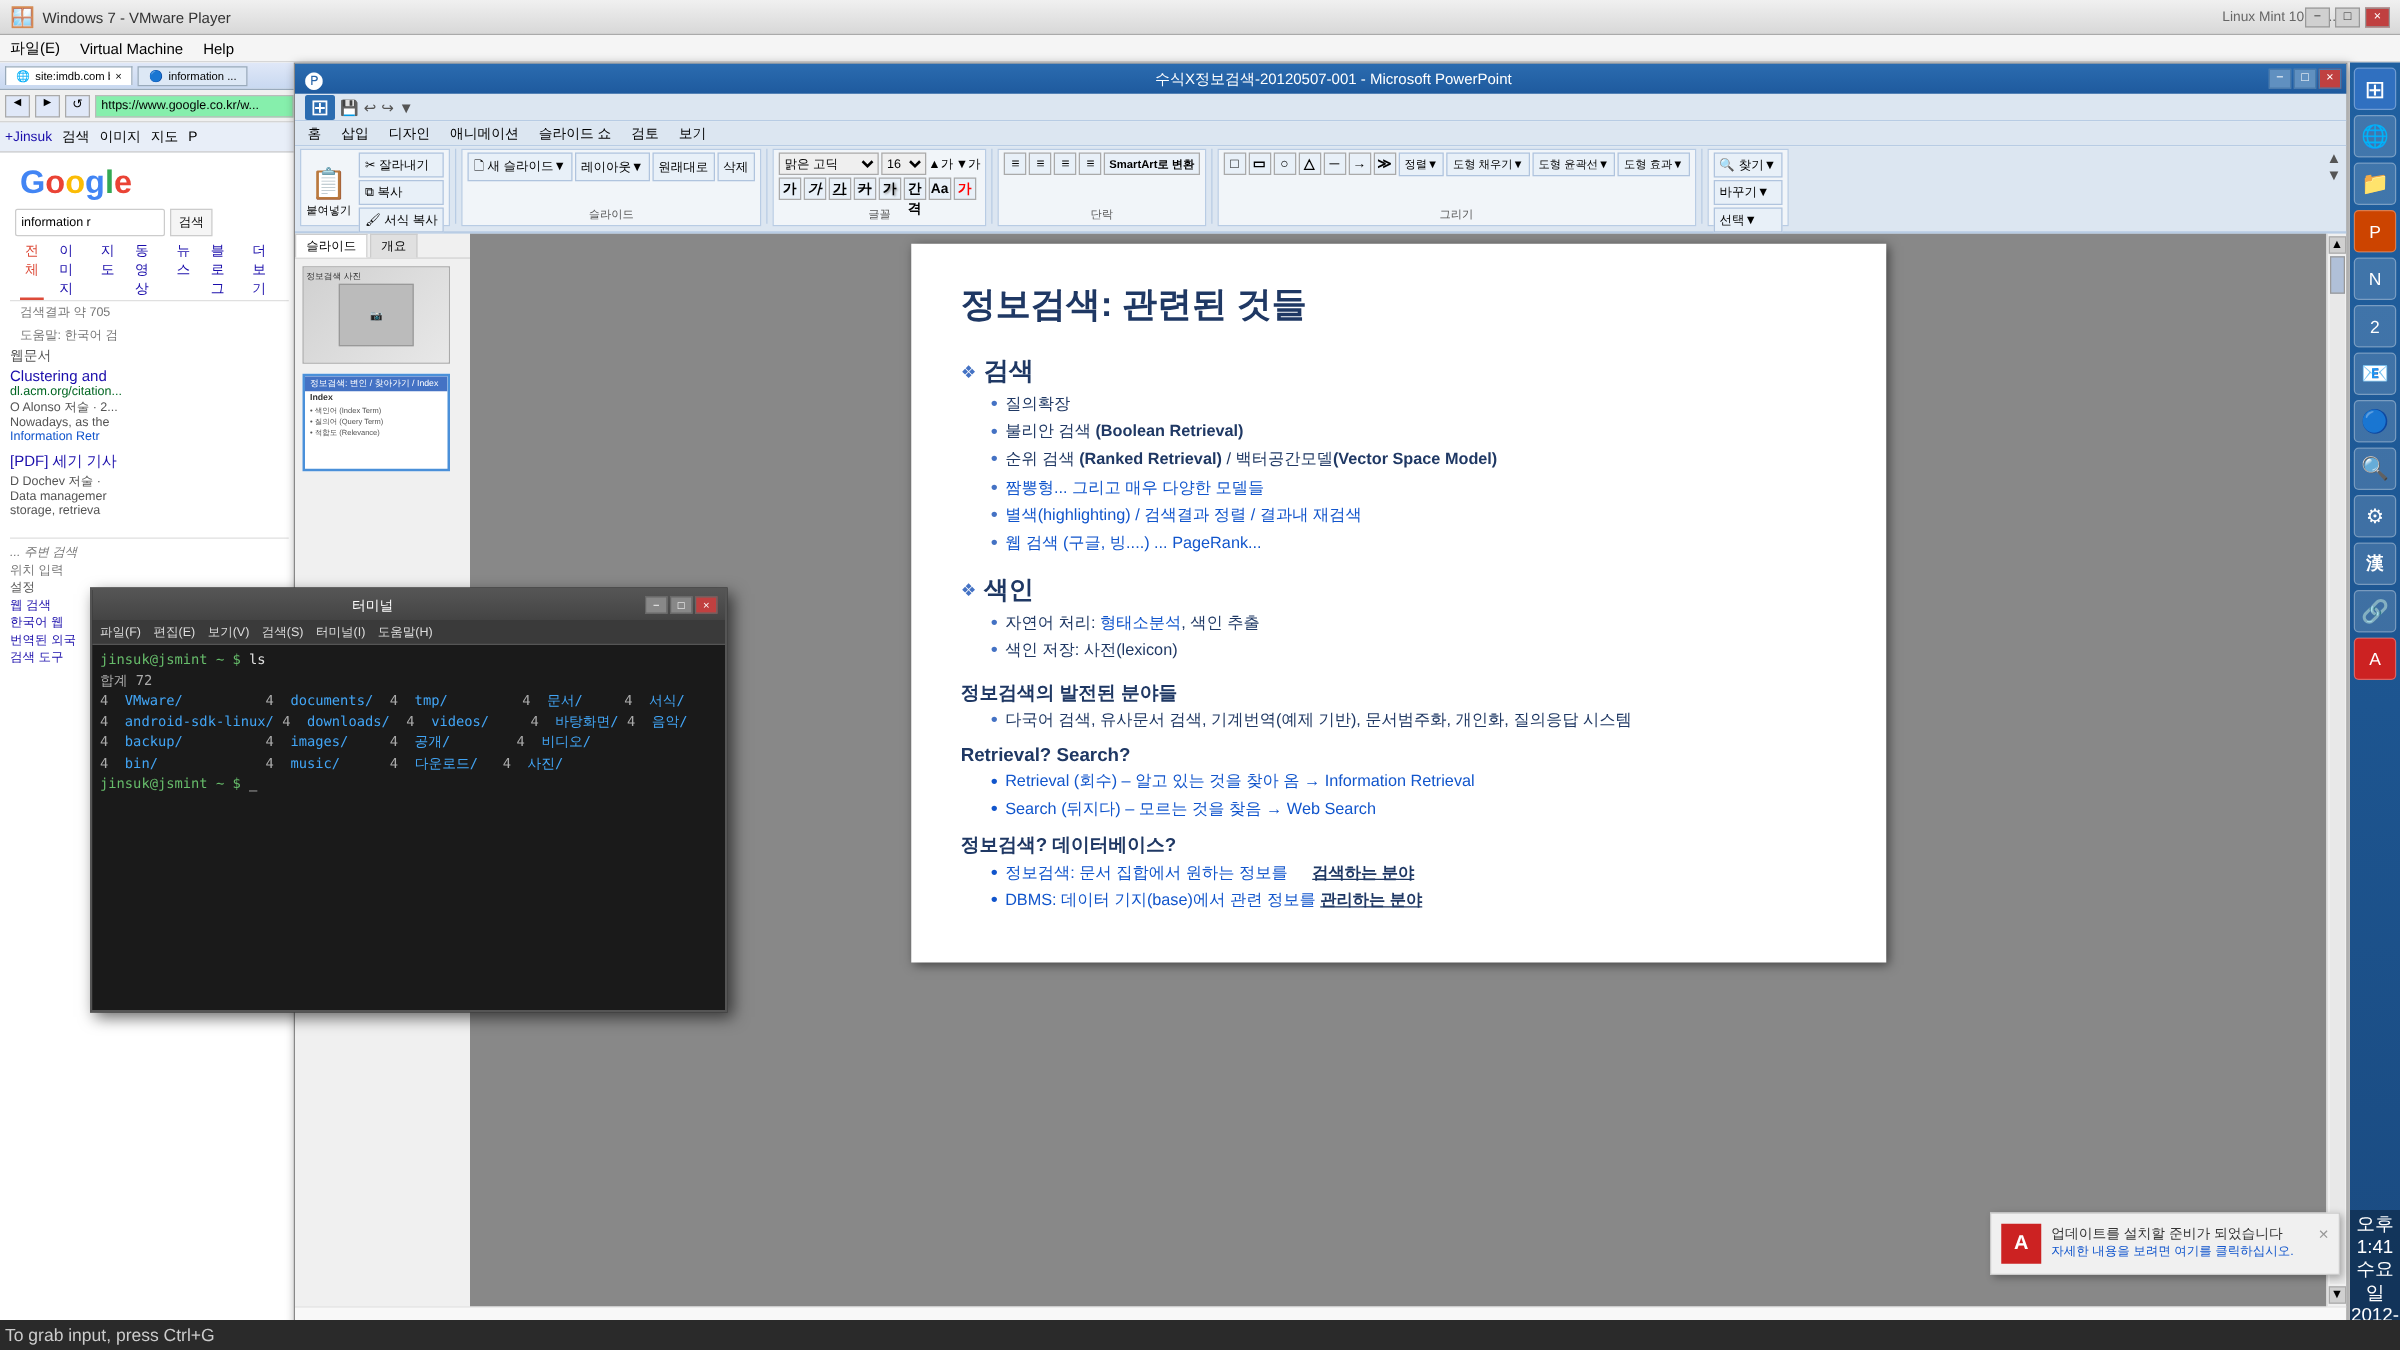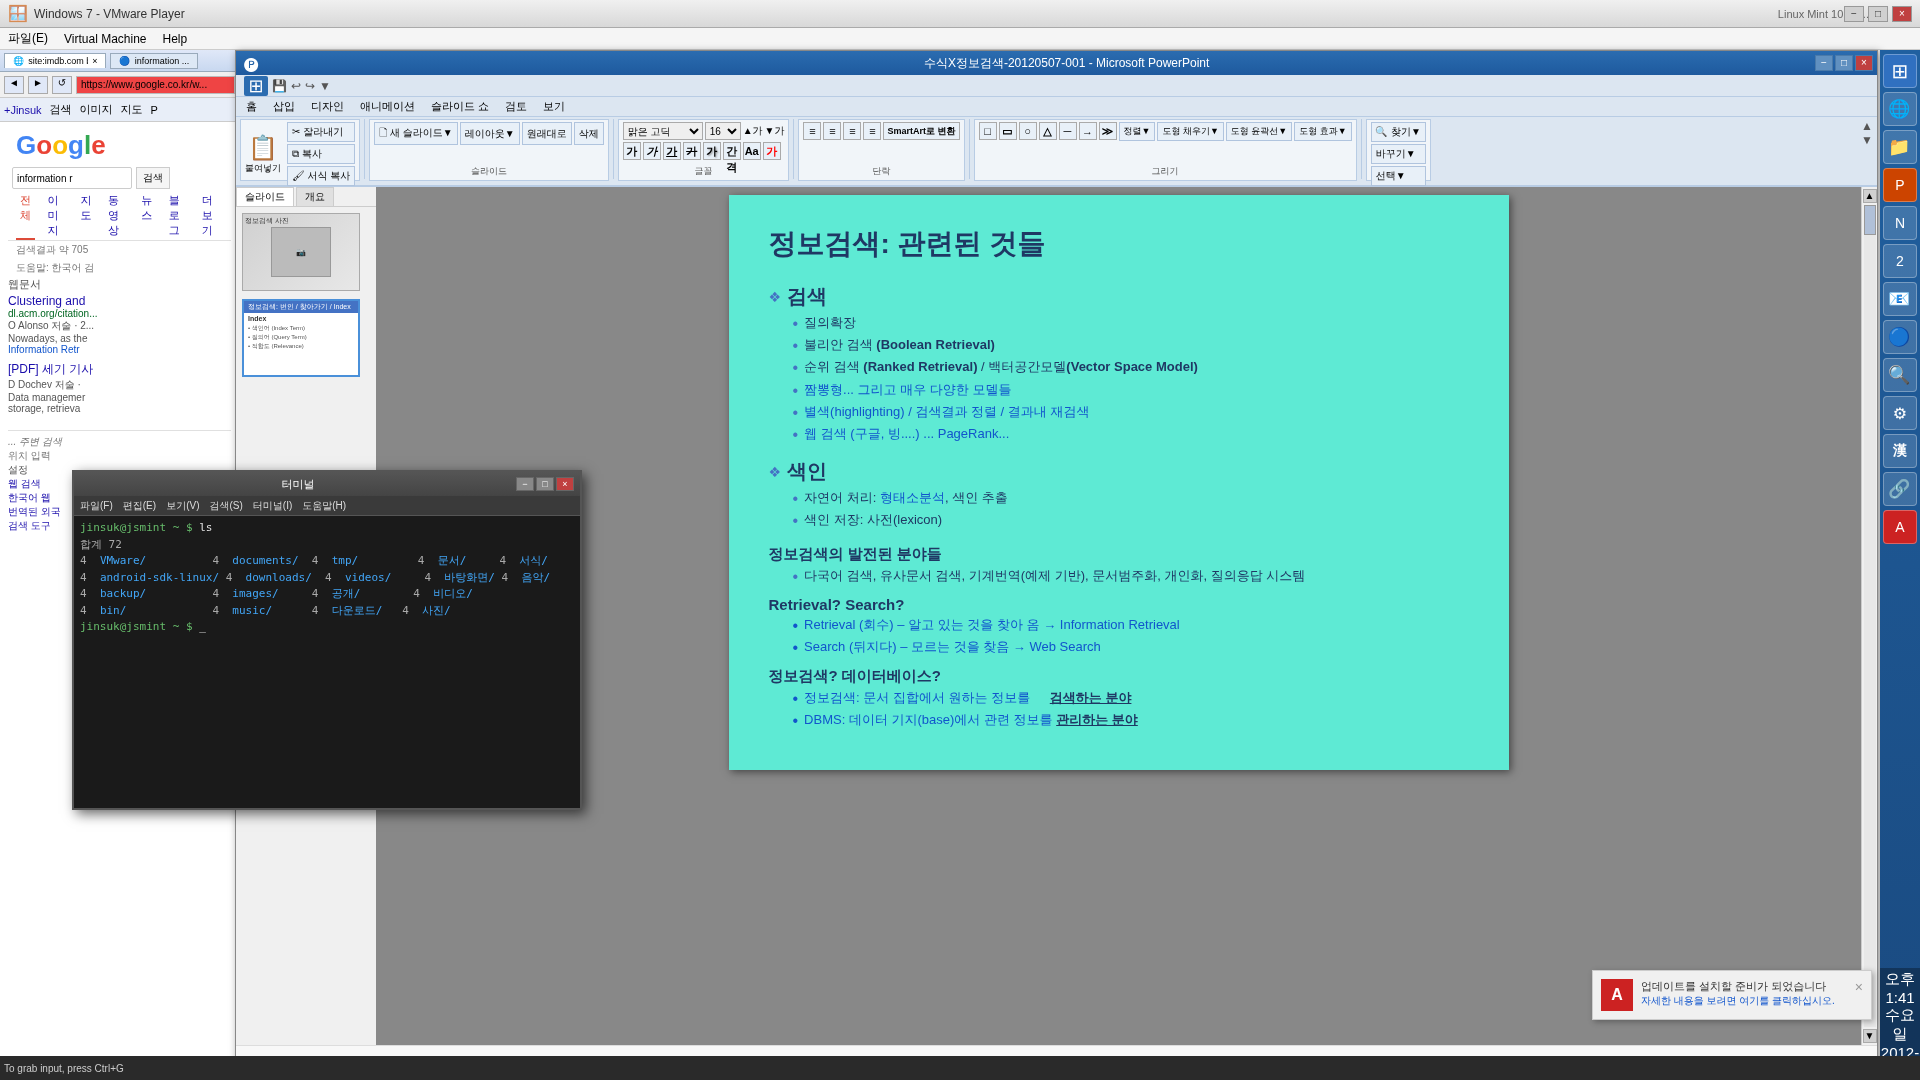--- a/index.html
+++ b/index.html
@@ -19,21 +19,21 @@
 
     
     .content-area { position: absolute; top: 50px; left: 0; right: 0; bottom: 0; display: flex; }
 
     
     .browser-area { position: absolute; top: 0; left: 0; width: 240px; bottom: 0; background: #fff; border-right: 1px solid #ccc; overflow: hidden; }
     .browser-titlebar { height: 22px; background: linear-gradient(to bottom, #e0e8f8, #c8d8f0); border-bottom: 1px solid #9ab; display: flex; align-items: center; padding: 0 4px; font-size: 10px; gap: 4px; }
     .browser-tab { background: #fff; border: 1px solid #9ab; border-bottom: none; padding: 2px 8px; font-size: 10px; display: inline-flex; align-items: center; gap: 4px; }
     .browser-tab-inactive { background: #dde8f5; border: 1px solid #9ab; padding: 2px 8px; font-size: 10px; display: inline-flex; align-items: center; gap: 4px; }
     .browser-urlbar { height: 26px; background: #f0f0f0; border-bottom: 1px solid #ccc; display: flex; align-items: center; padding: 0 4px; gap: 4px; font-size: 10px; }
-    .browser-urlbar input { flex: 1; height: 18px; border: 1px solid #bbb; padding: 0 4px; font-size: 10px; background: #ef4444; }
+    .browser-urlbar input { flex: 1; height: 18px; border: 1px solid #bbb; padding: 0 4px; font-size: 10px; background: #86efac; }
     .browser-nav-btn { width: 20px; height: 18px; background: #e0e8f8; border: 1px solid #aaa; font-size: 10px; text-align: center; cursor: pointer; }
     .browser-toolbar2 { height: 24px; background: #e8eef8; border-bottom: 1px solid #ccc; display: flex; align-items: center; padding: 0 4px; font-size: 11px; gap: 8px; }
 
     
     .google-logo { color: #4285f4; font-size: 26px; font-weight: bold; padding: 4px 8px; }
     .google-logo span:nth-child(1) { color: #4285f4; }
     .google-logo span:nth-child(2) { color: #ea4335; }
     .google-logo span:nth-child(3) { color: #fbbc05; }
     .google-logo span:nth-child(4) { color: #4285f4; }
     .google-logo span:nth-child(5) { color: #34a853; }
@@ -75,21 +75,21 @@
     .ribbon-group-label { font-size: 9px; color: #555; margin-top: auto; }
     .ribbon-btn-row { display: flex; gap: 2px; align-items: center; }
     .ribbon-btn { background: #e8f0f8; border: 1px solid #b0c4de; padding: 2px 4px; font-size: 10px; cursor: pointer; display: flex; align-items: center; gap: 2px; white-space: nowrap; }
     .ribbon-separator { width: 1px; background: #b8cce4; height: 60px; margin: 0 2px; }
 
     
     .ppt-body { display: flex; height: calc(100% - 170px); }
 
     
     .ppt-canvas-area { flex: 1; background: #888; display: flex; align-items: flex-start; justify-content: center; padding: 8px; overflow: auto; }
-    .slide-canvas { background: #5eead4; width: 780px; min-height: 560px; padding: 30px 40px; box-shadow: 2px 2px 8px rgba(0,0,0,0.5); position: relative; }
+    .slide-canvas { background: #ffffff; width: 780px; min-height: 560px; padding: 30px 40px; box-shadow: 2px 2px 8px rgba(0,0,0,0.5); position: relative; }
     .slide-title { font-size: 28px; font-weight: bold; color: #1f3864; margin-bottom: 20px; font-family: 'Arial', sans-serif; }
 
     .slide-section { margin-bottom: 14px; }
     .slide-section-header { display: flex; align-items: center; gap: 6px; margin-bottom: 4px; }
     .diamond-icon { color: #4472c4; font-size: 14px; }
     .section-title { font-size: 20px; font-weight: bold; color: #1f3864; }
     .bullet-list { margin-left: 24px; }
     .bullet-item { font-size: 13px; color: #1f3864; margin-bottom: 3px; display: flex; align-items: flex-start; gap: 6px; }
     .bullet-dot { color: #4472c4; font-size: 16px; line-height: 1.2; flex-shrink: 0; }
     .bullet-text { color: #1f3864; }
@@ -116,21 +116,21 @@
 
     
     .adobe-notification { position: absolute; bottom: 60px; right: 48px; width: 280px; background: #f0f0f0; border: 1px solid #ccc; box-shadow: 2px 2px 6px rgba(0,0,0,0.3); display: flex; align-items: flex-start; padding: 8px; gap: 8px; }
     .adobe-icon { width: 32px; height: 32px; background: #cc2222; color: white; display: flex; align-items: center; justify-content: center; font-size: 16px; font-weight: bold; flex-shrink: 0; }
     .adobe-text { font-size: 11px; color: #333; flex: 1; }
     .adobe-link { color: #1155cc; font-size: 10px; cursor: pointer; }
     .adobe-close { cursor: pointer; color: #999; font-size: 14px; }
 
     
     .bottom-taskbar { position: absolute; bottom: 0; left: 0; right: 0; height: 24px; background: #2a2a2a; display: flex; align-items: center; padding: 0 4px; color: #ddd; font-size: 10px; }
-    .grab-hint { color: #ccc; font-size: 10px; flex: 1; }
+    .grab-hint { color: #ccc; font-size: 14px; flex: 1; }
     .font-select { width: 80px; height: 18px; font-size: 10px; border: 1px solid #aaa; }
     .size-select { width: 36px; height: 18px; font-size: 10px; border: 1px solid #aaa; }
     .format-btn { width: 18px; height: 18px; border: 1px solid #aaa; background: #e8f0f8; font-size: 11px; font-weight: bold; cursor: pointer; text-align: center; line-height: 16px; }
 
     
     .slide-panel-tab { background: #e0e0e0; border: 1px solid #ccc; border-bottom: none; padding: 2px 8px; font-size: 10px; display: inline-block; margin-right: 2px; cursor: pointer; }
     .slide-panel-tab.active { background: white; }
   </style>
 </head>
 <body>

